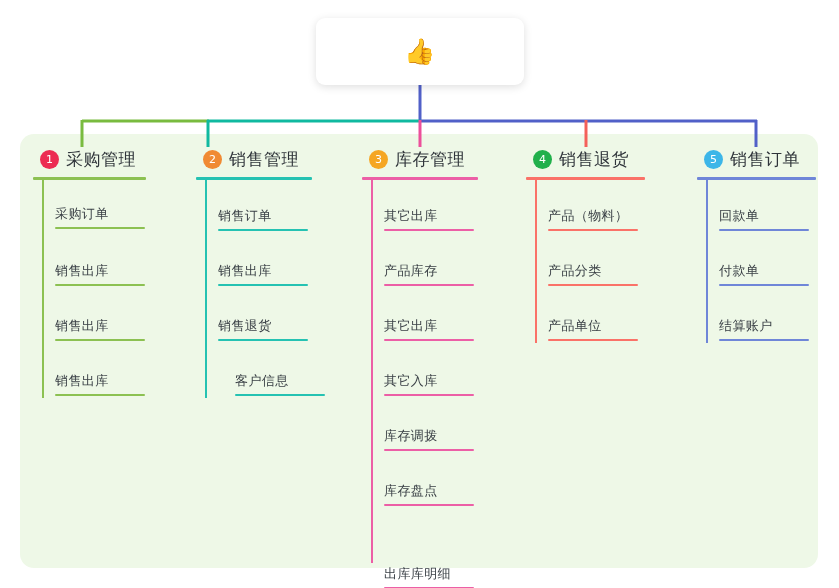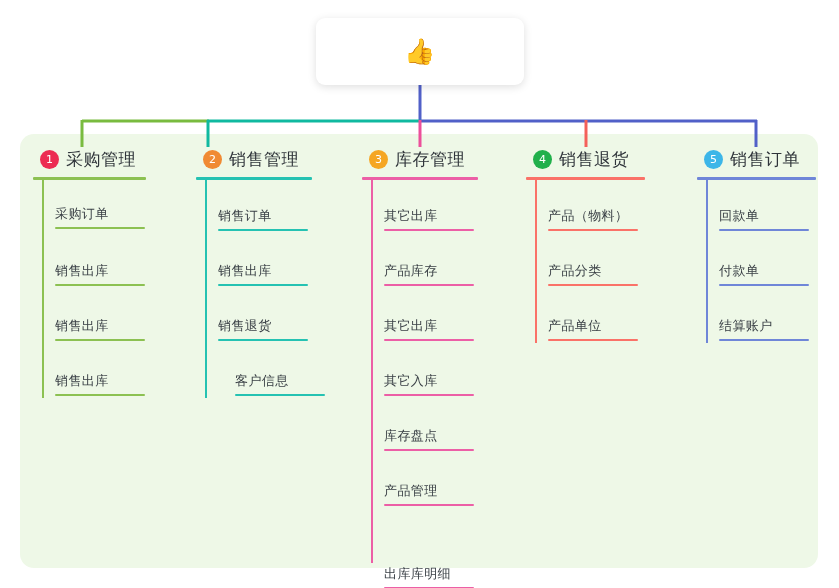--- a/index.html
+++ b/index.html
@@ -231,25 +231,25 @@
         </div>
         <div class="leaf" style="left: 384px; top: 309px; width: 90px; height: 32px;">
           <span class="leaf-label">其它出库</span>
           <div class="leaf-rule" style="width: 90px; background: rgb(236, 95, 166);"></div>
         </div>
         <div class="leaf" style="left: 384px; top: 364px; width: 90px; height: 32px;">
           <span class="leaf-label">其它入库</span>
           <div class="leaf-rule" style="width: 90px; background: rgb(236, 95, 166);"></div>
         </div>
         <div class="leaf" style="left: 384px; top: 419px; width: 90px; height: 32px;">
+          <span class="leaf-label">库存调拨</span>
+          <div class="leaf-rule" style="width: 90px; background: rgb(236, 95, 166);"></div>
+        </div>
+        <div class="leaf" style="left: 384px; top: 474px; width: 90px; height: 32px;">
           <span class="leaf-label">库存盘点</span>
-          <div class="leaf-rule" style="width: 90px; background: rgb(236, 95, 166);"></div>
-        </div>
-        <div class="leaf" style="left: 384px; top: 474px; width: 90px; height: 32px;">
-          <span class="leaf-label">产品管理</span>
           <div class="leaf-rule" style="width: 90px; background: rgb(236, 95, 166);"></div>
         </div>
         <div class="leaf" style="left: 384px; top: 557px; width: 90px; height: 32px;">
           <span class="leaf-label">出库库明细</span>
           <div class="leaf-rule" style="width: 90px; background: rgb(236, 95, 166);"></div>
         </div>
       </div>
       <div class="column" style="left: 0px; top: 0px;">
         <div class="col-head" style="left: 533px; top: 148px;">
           <span class="badge" style="background: rgb(33, 176, 75);">4</span>

